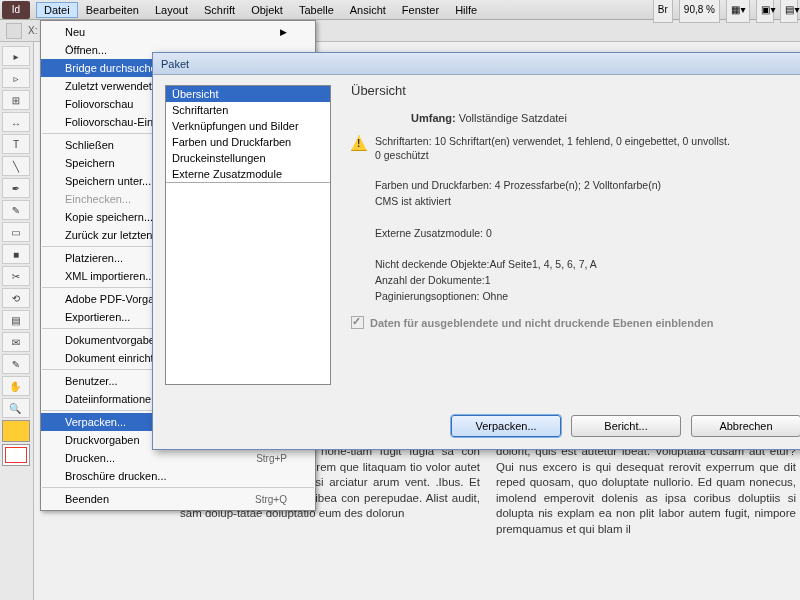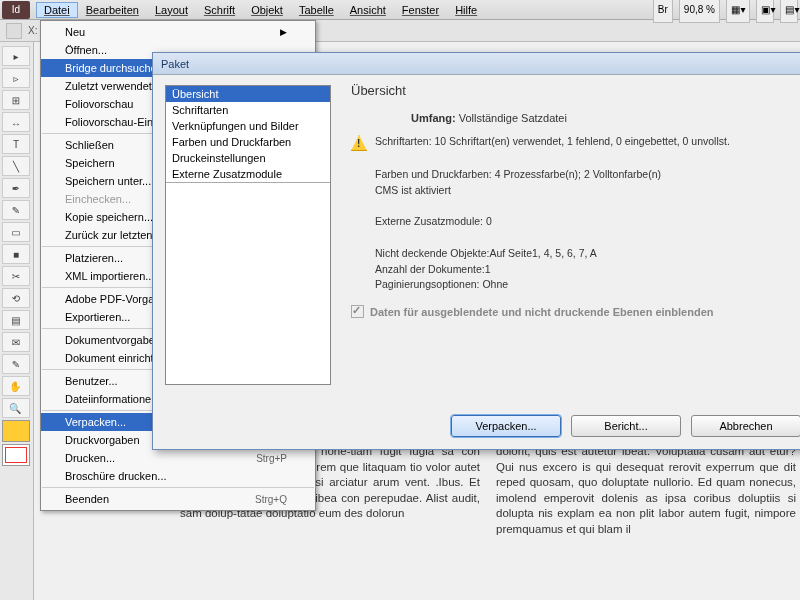--- a/index.html
+++ b/index.html
@@ -1,21 +1,21 @@
 <!DOCTYPE html>
 <html><head>
 <meta charset="utf-8">
 <style>
 * { margin: 0; padding: 0; box-sizing: border-box; font-family: Tahoma, Arial, sans-serif; }
 body { width: 800px; height: 600px; overflow: hidden; background: #f0f0f0; position: relative; font-size: 11px; }
 
 
 .menubar { height: 20px; background: linear-gradient(#e8e8e8,#d8d8d8); border-bottom: 1px solid #aaa; display: flex; align-items: center; padding: 0 2px; }
 .id-logo { width: 28px; height: 18px; background: #5a3a3a; color: #fff; font-weight: normal; font-size: 10px; display:flex; align-items:center; justify-content:center; border-radius:2px; margin-right:6px; }
-.menu-item { padding: 2px 8px; text-decoration: underline; text-decoration-color: #555; cursor:default; }
+.menu-item { padding: 2px 8px; text-decoration-color: #555; cursor:default; }
 .menu-item.open { background:#cce4ff; border:1px solid #7aa7d8; padding:1px 7px; }
 .menubar-right { margin-left:auto; display:flex; align-items:center; gap:6px; }
 .mb-btn { border:1px solid #bbb; background:#eee; padding:12px 4px; font-size:10px; height:16px; display:flex; align-items:center; }
 
 
 .toolbar2 { height: 22px; background:#e4e4e4; border-bottom:1px solid #bbb; display:flex; align-items:center; gap:6px; padding:0 6px; font-size:10px; color:#555; }
 .tb-icon { width:16px; height:16px; background:#ddd; border:1px solid #bbb; }
 .tb-field { width:50px; height:16px; border:1px solid #bbb; background:#fff; font-size:10px; padding:0 2px; }
 .tb-sw { width:36px; height:14px; background:#fc3; border:1px solid #999; }
 
@@ -240,20 +240,21 @@
     <div class="dlg-right">
       <div class="dlg-head">Übersicht</div>
       <div class="summary-line">
         <b>Umfang:</b>
         <span>Vollständige Satzdatei</span>
       </div>
       <div class="warn-row">
         <div class="warn-ico"></div>
         <div class="warn-txt">
           <div>Schriftarten: 10 Schriftart(en) verwendet, 1 fehlend, 0 eingebettet, 0 unvollst.</div>
+          <div>0 geschützt</div>
         </div>
       </div>
       <div class="plain-block">
         <div>Farben und Druckfarben: 4 Prozessfarbe(n); 2 Volltonfarbe(n)</div>
         <div>CMS ist aktiviert</div>
         <br>
         <div>Externe Zusatzmodule: 0</div>
         <br>
         <div>Nicht deckende Objekte:Auf Seite1, 4, 5, 6, 7, A</div>
         <div>Anzahl der Dokumente:1</div>

